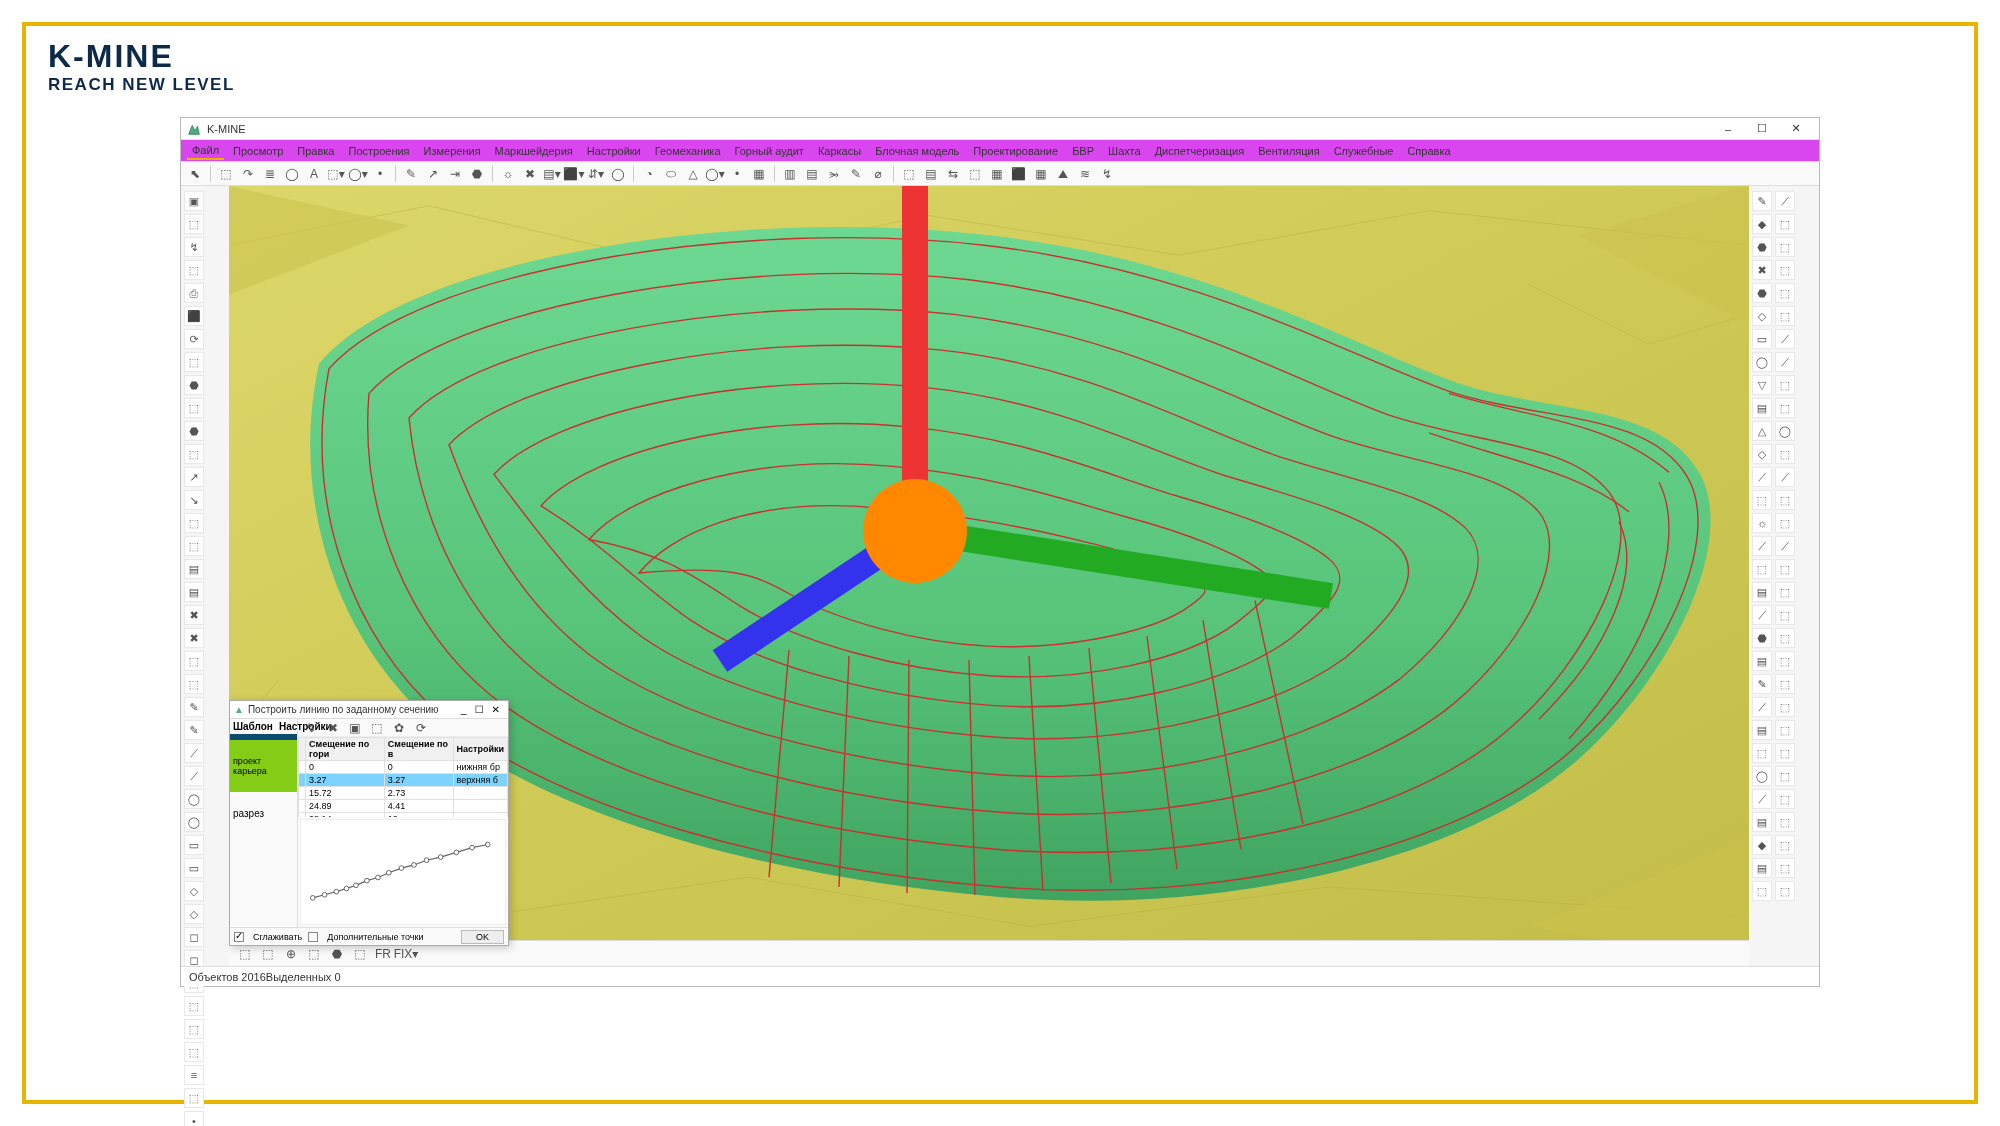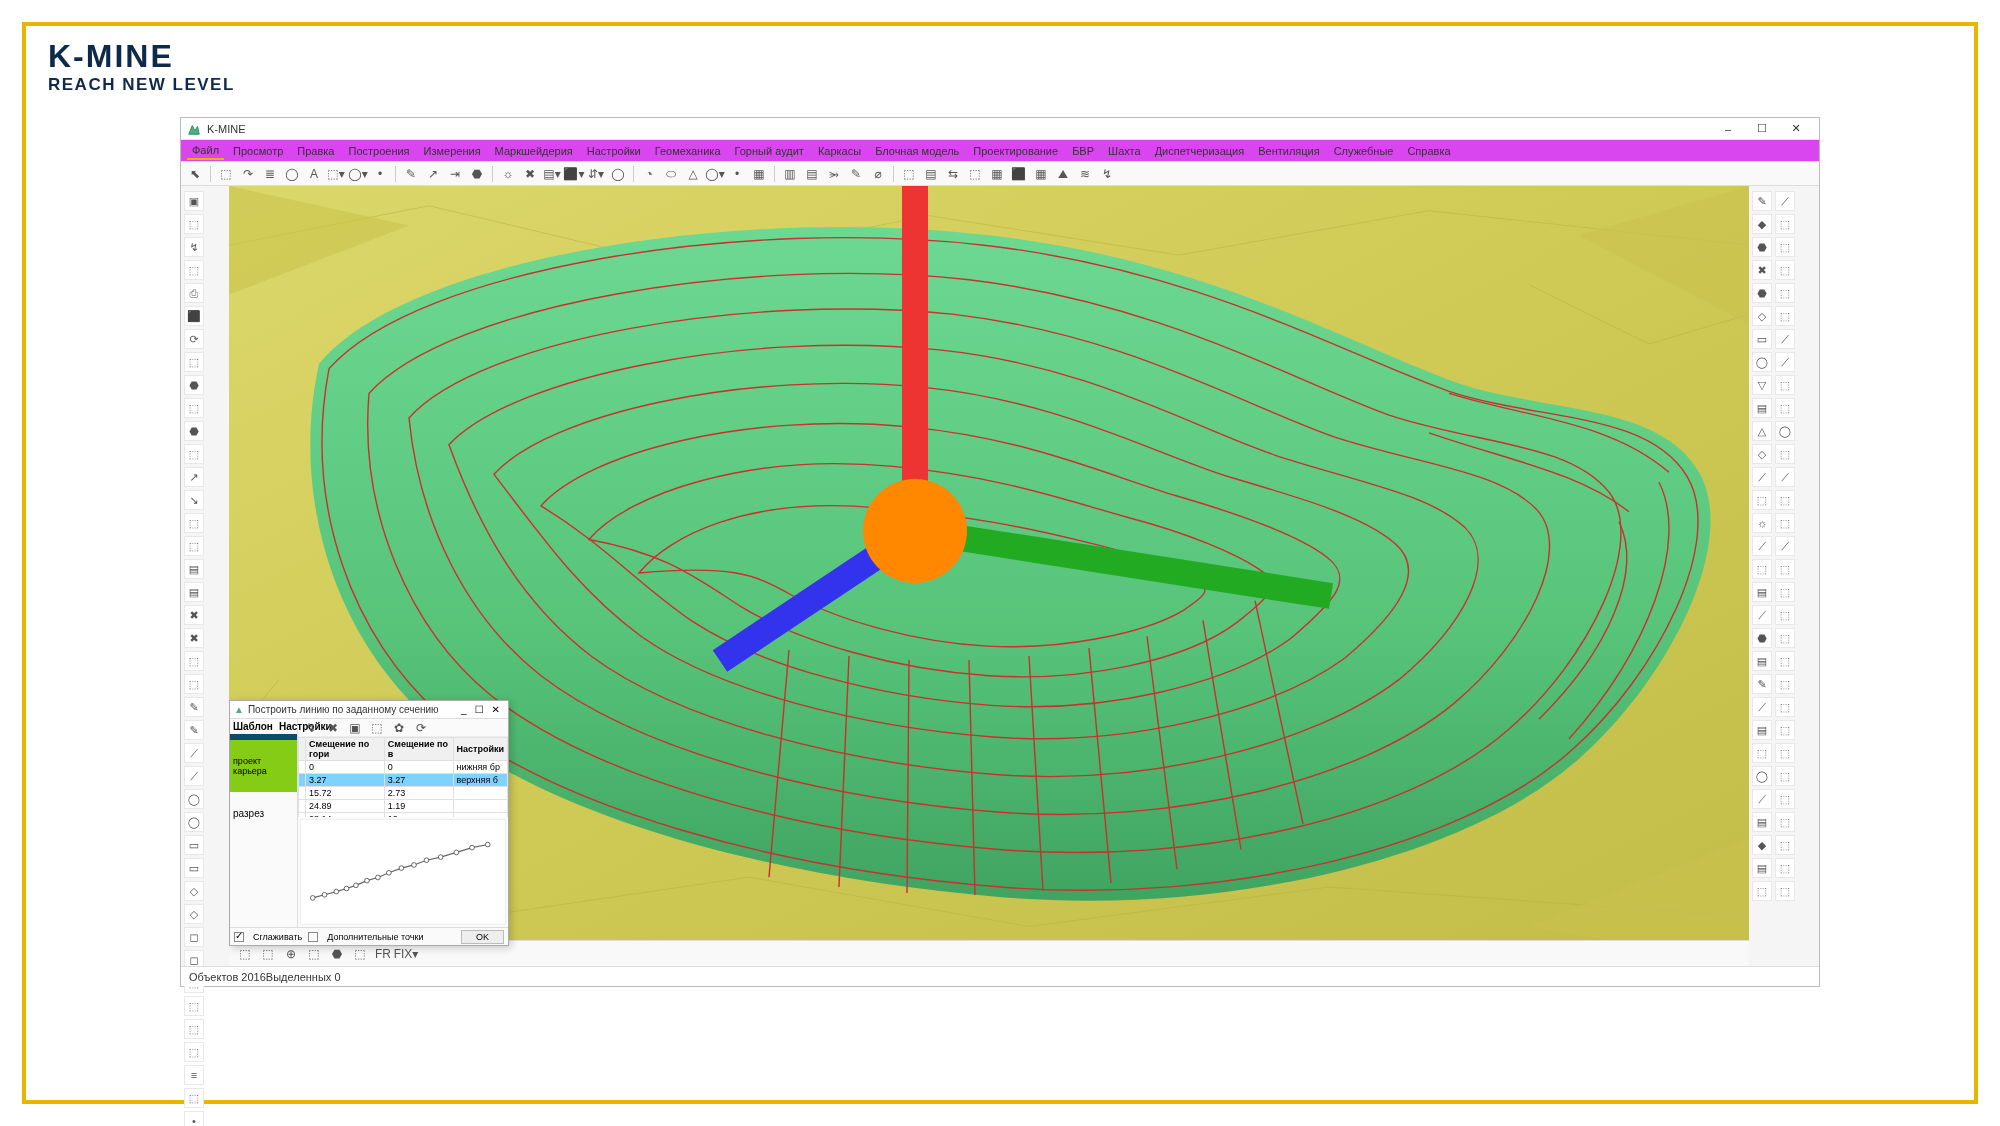--- a/index.html
+++ b/index.html
@@ -441,21 +441,21 @@
                     </tr>
                     <tr>
                       <td></td>
                       <td>15.72</td>
                       <td>2.73</td>
                       <td></td>
                     </tr>
                     <tr>
                       <td></td>
                       <td>24.89</td>
-                      <td>1.19</td>
+                      <td>4.41</td>
                       <td></td>
                     </tr>
                     <tr>
                       <td></td>
                       <td>28.14</td>
                       <td>12</td>
                       <td></td>
                     </tr>
                   </tbody>
               </table>

